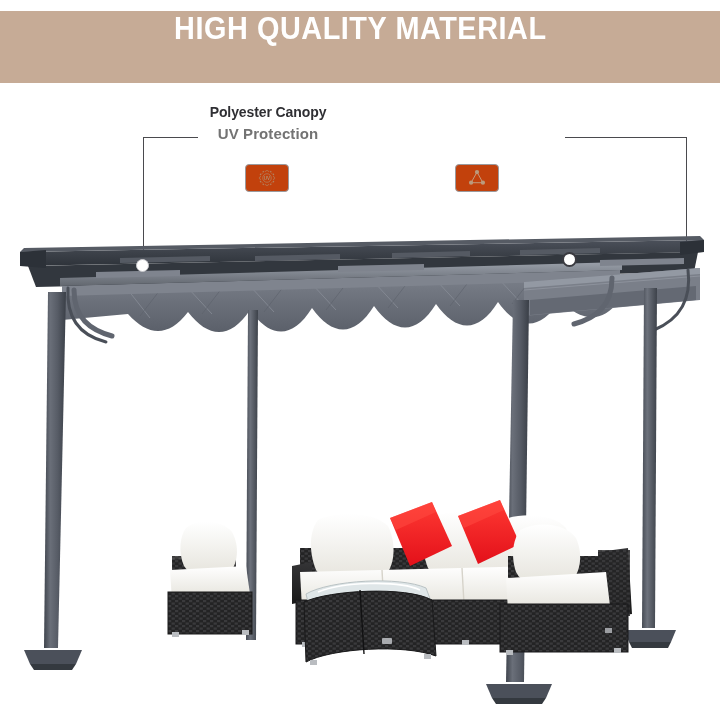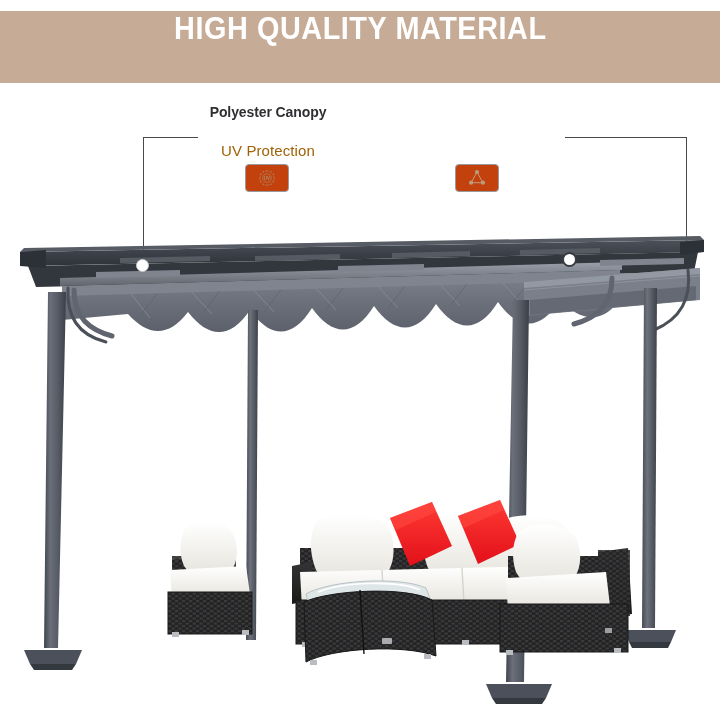--- a/index.html
+++ b/index.html
@@ -46,26 +46,26 @@
   .feature-title {
     font-size: 14px;
     font-weight: bold;
     color: #2f2f33;
     letter-spacing: -0.1px;
     white-space: nowrap;
     line-height: 20px;
   }
   .feature-sub {
     font-size: 15px;
-    font-weight: normal;
-    color: #a16207;
+    font-weight: bold;
+    color: #737373;
     letter-spacing: 0.1px;
     white-space: nowrap;
     line-height: 20px;
-    margin-top: 19px;
+    margin-top: 2px;
   }
   #feature-canopy { left: 180px; top: 102px; width: 176px; }
   #feature-frame  { left: 406px; top: 102px; width: 170px; }
 
   
   .icon-box {
     position: absolute;
     width: 44px;
     height: 28px;
     border: 1.3px solid #9a9a9e;

